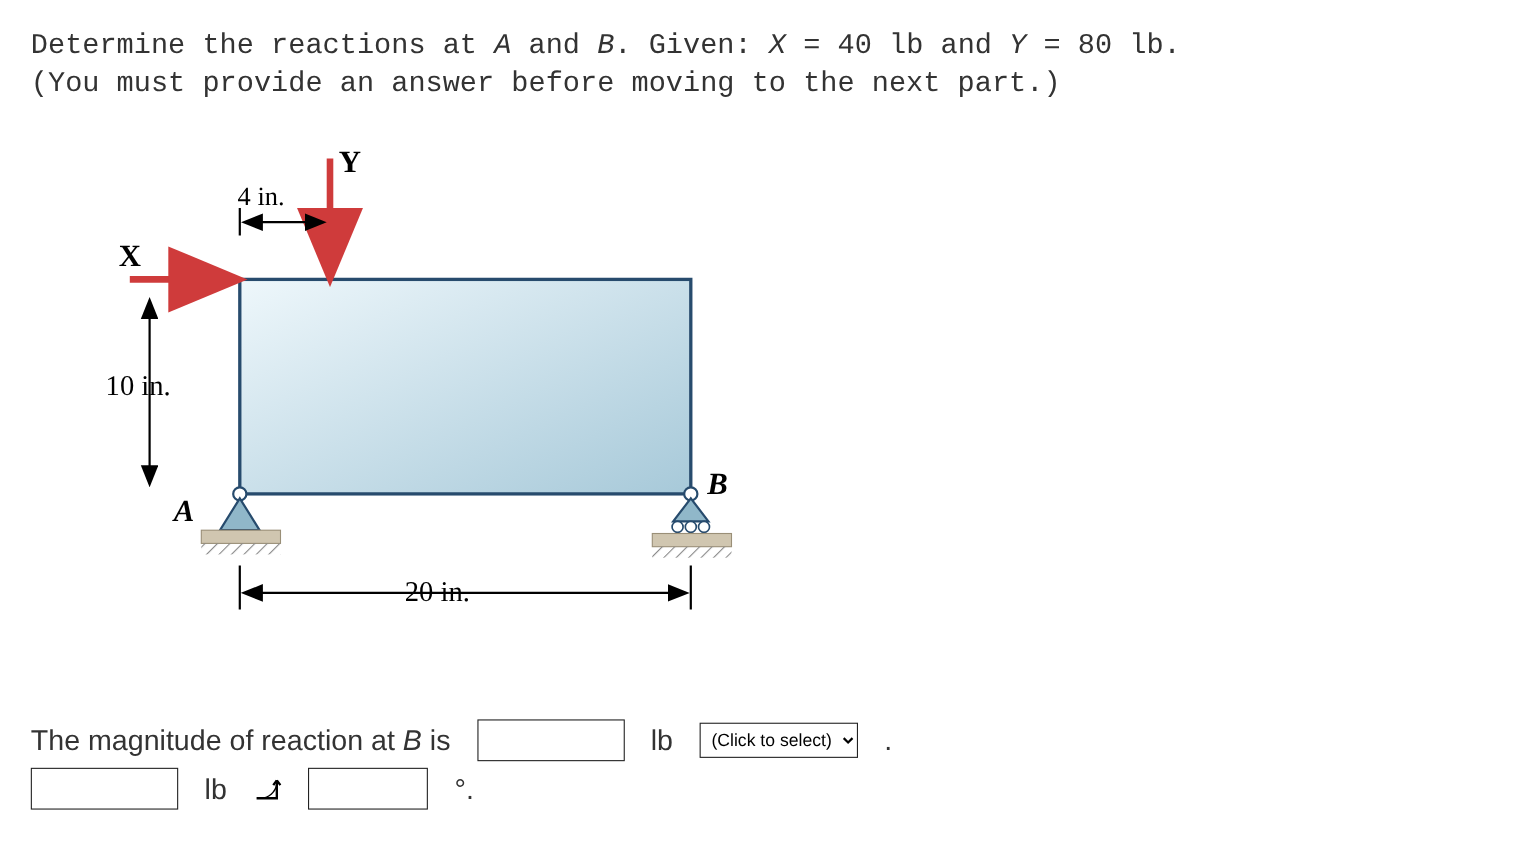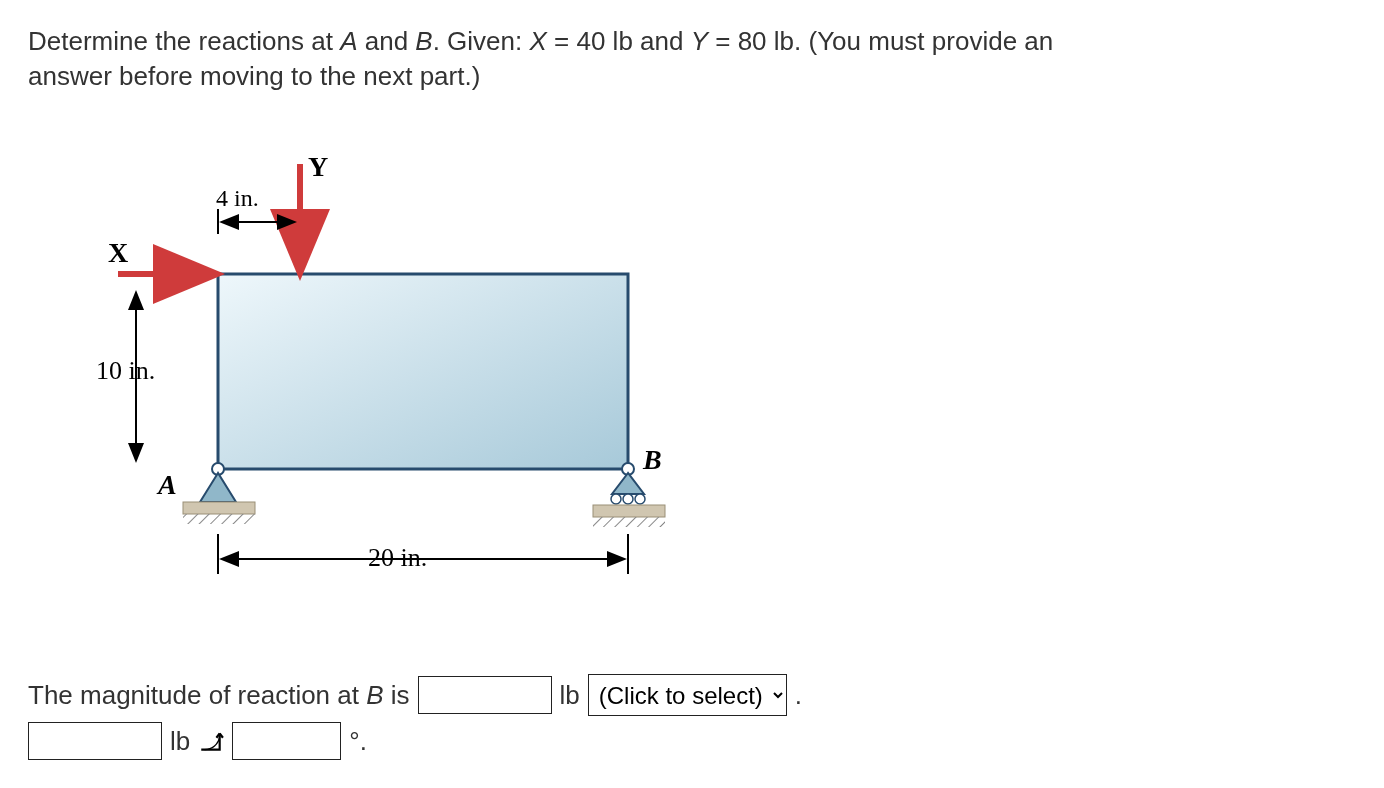--- a/index.html
+++ b/index.html
@@ -4,61 +4,62 @@
 <style>
   body {
     font-family: Arial, Helvetica, sans-serif;
     margin: 0;
     padding: 24px 28px;
     font-size: 26px;
     color: #333;
     line-height: 1.35;
   }
   .problem-text {
-    margin-bottom: 40px;
+    margin-bottom: 20px;
     max-width: 1100px;
+    font-family: Liberation Mono, monospace;
   }
   .italic { font-style: italic; }
   .figure-area {
     width: 640px;
     height: 480px;
     position: relative;
     margin-left: 40px;
     margin-bottom: 60px;
   }
   .answer-block {
     font-size: 26px;
   }
   .answer-line {
     display: flex;
     align-items: center;
-    gap: 8px;
+    gap: 24px;
     margin-bottom: 6px;
   }
   .answer-line .italic { font-style: italic; }
   input.num {
     width: 120px;
     height: 32px;
     border: 1px solid #222;
     font-size: 20px;
     padding: 2px 6px;
     background: #fff;
   }
   input.deg {
     width: 95px;
     height: 32px;
     border: 1px solid #222;
     font-size: 20px;
     padding: 2px 6px;
     background: #fff;
   }
   select.sel {
-    height: 42px;
+    height: 32px;
     border: 1px solid #222;
-    font-size: 24px;
+    font-size: 16px;
     padding: 2px 6px;
     background: #fff;
   }
   svg.angle-icon {
     width: 26px;
     height: 26px;
   }
 </style>
 </head>
 <body>

